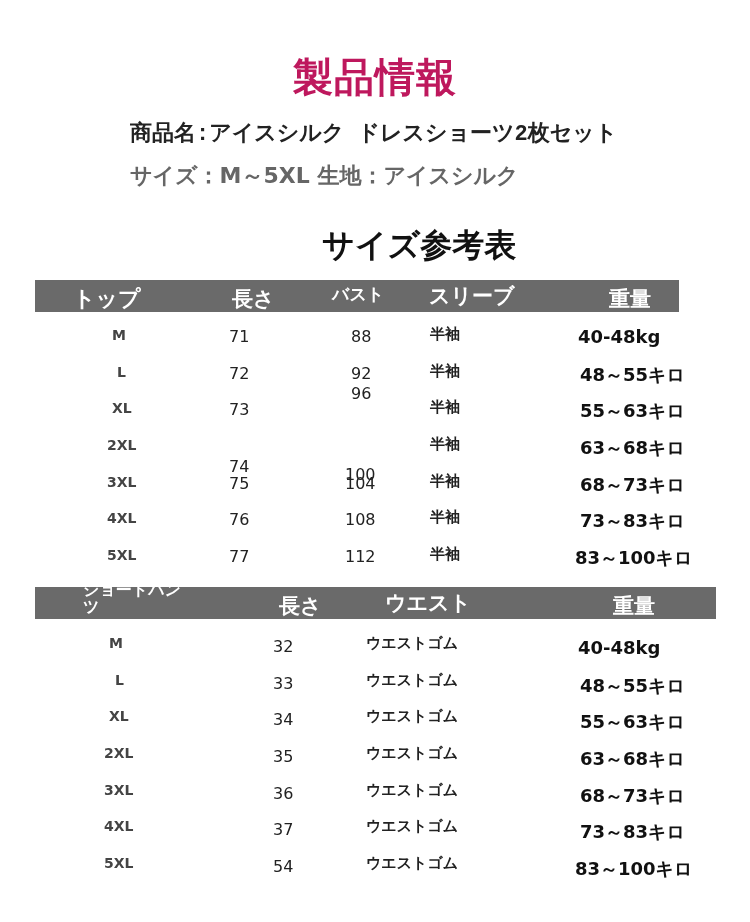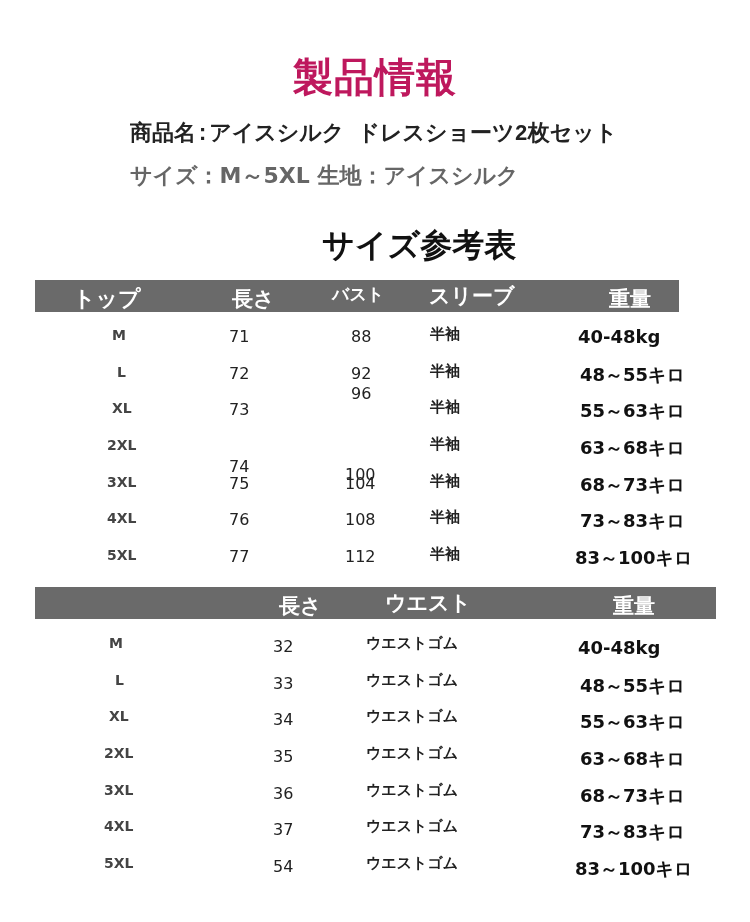--- a/index.html
+++ b/index.html
@@ -84,20 +84,24 @@
         <span class="cell" style="left:229px;top:547px;">77</span>
         <span class="cell" style="left:345px;top:547px;">112</span>
         <span class="cell sl" style="left:430px;top:545px;">半袖</span>
         <span class="cell w" style="left:575px;top:546px;">83～100キロ</span>
       </div>
     </div>
 </div>
 
 <div>
   <div class="bar bar2">
+    <span class="hdr" style="left:48px;top:-6px;font-size:16px;line-height:17px;">
+      <span>ショートパン</span><br>
+      <span>ツ</span>
+    </span>
     <span class="hdr" style="left:244px;top:5px;font-size:21px;">長さ</span>
     <span class="hdr" style="left:350px;top:2px;font-size:21px;">ウエスト</span>
     <span class="hdr" style="left:578px;top:5px;font-size:21px;">重量</span>
   </div>
   <div id="shorts-rows">
       <div>
         <span class="cell size" style="left:109px;top:635px;">M</span>
         <span class="cell" style="left:273px;top:637px;">32</span>
         <span class="cell sl" style="left:366px;top:634px;">ウエストゴム</span>
         <span class="cell w" style="left:578px;top:637px;">40-48kg</span>

